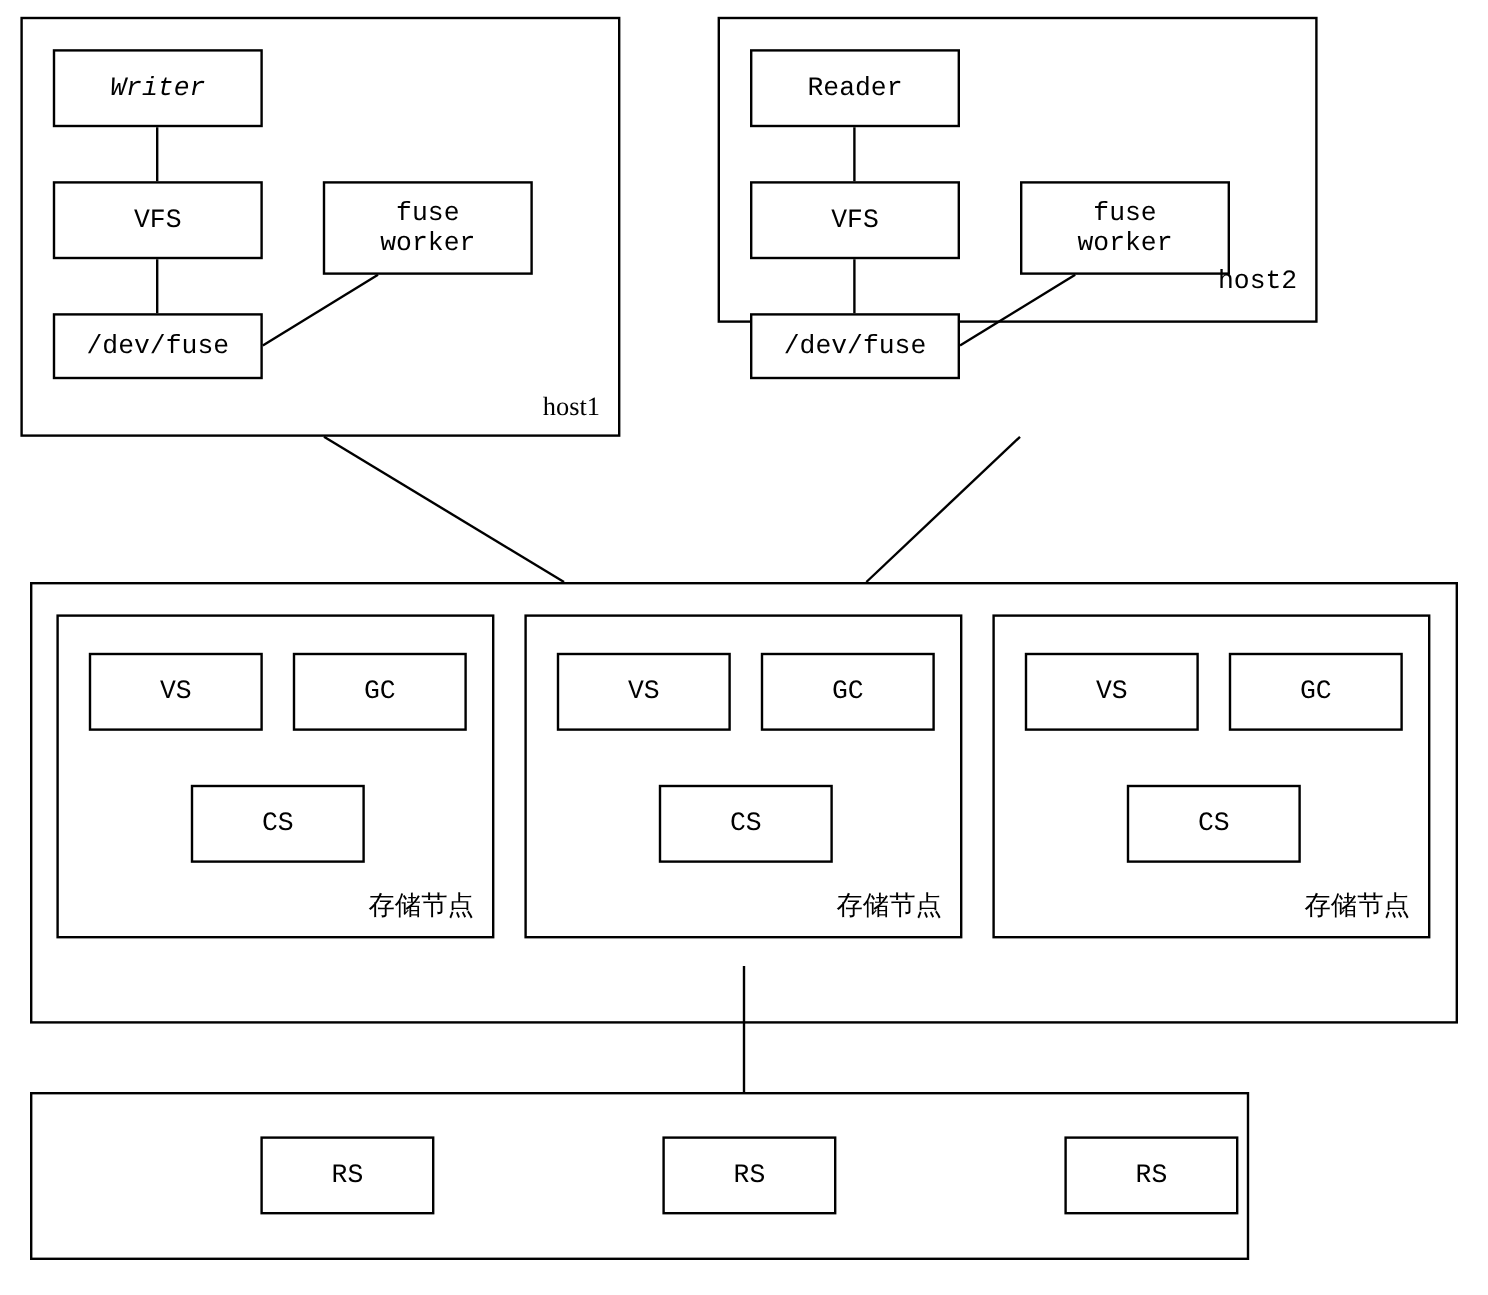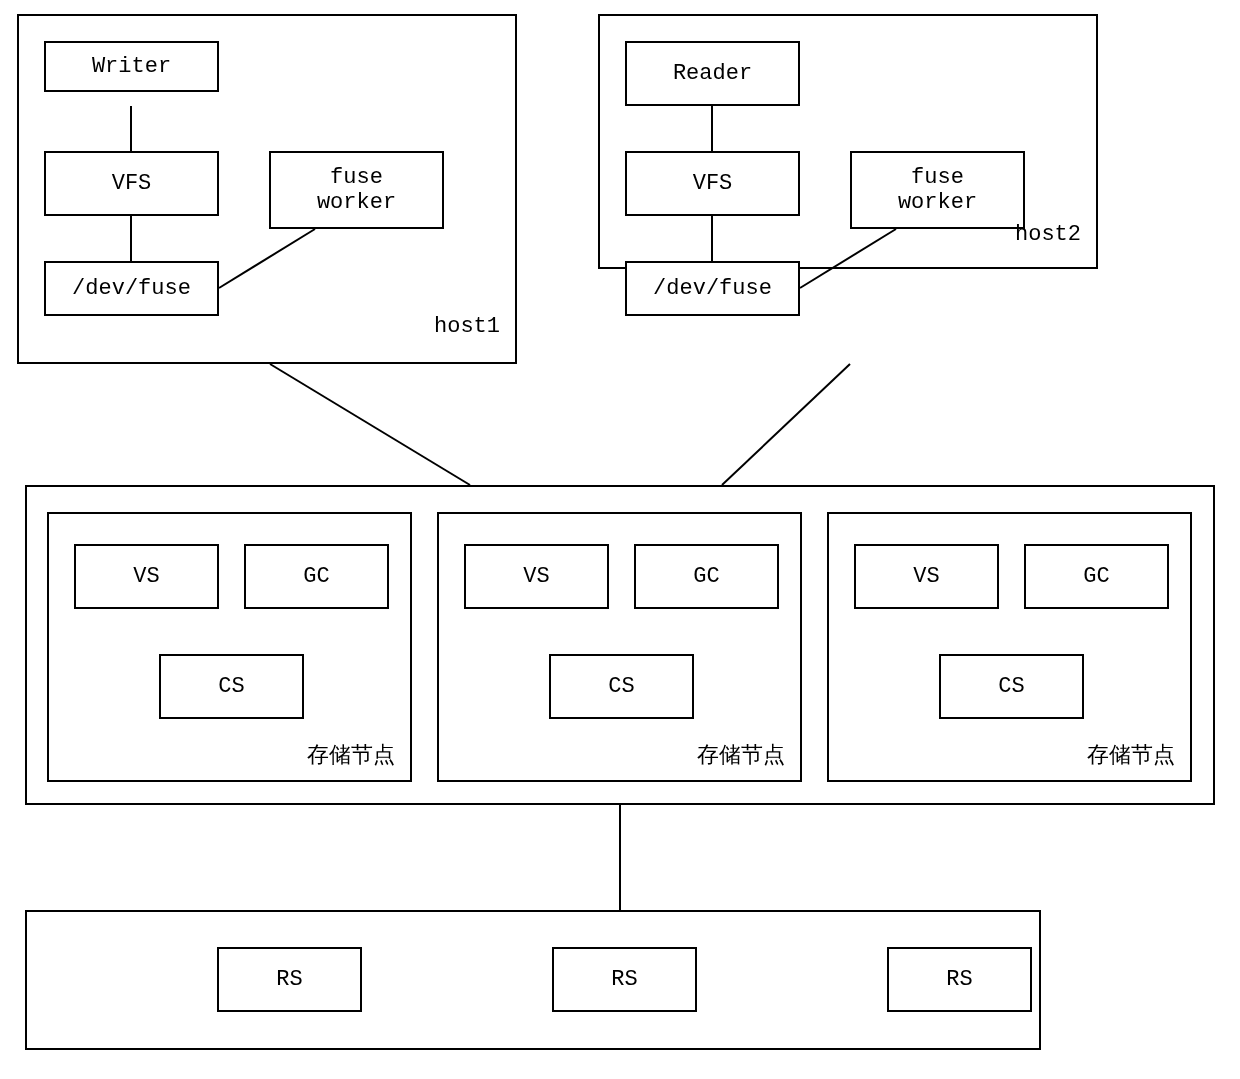--- a/index.html
+++ b/index.html
@@ -34,34 +34,34 @@
     }
     svg.connector {
       position: absolute;
       pointer-events: none;
     }
   </style>
 </head>
 <body>
 
 <div class="container" style="left:17px; top:14px; width:500px; height:350px;">
-  <div class="box" style="left:25px; top:25px; width:175px; height:51px;">
+  <div class="box" style="left:25px; top:25px; width:175px; height:65px;font-style:italic;">
     <span>Writer</span>
   </div>
   <div class="box" style="left:25px; top:135px; width:175px; height:65px;">
     <span>VFS</span>
   </div>
   <div class="box" style="left:250px; top:135px; width:175px; height:78px; flex-direction:column;">
     <span>fuse</span>
     <span>worker</span>
   </div>
   <div class="box" style="left:25px; top:245px; width:175px; height:55px;">
     <span>/dev/fuse</span>
   </div>
-  <span class="label" style="right:15px; bottom:23px;">host1</span>
+  <span class="label" style="right:15px; bottom:10px;font-family:Liberation Serif, serif;">host1</span>
 
   <svg class="connector" style="left:0; top:0; width:500px; height:350px;">
     <line x1="112" y1="90" x2="112" y2="135" stroke="#000" stroke-width="2"></line>
     <line x1="112" y1="200" x2="112" y2="245" stroke="#000" stroke-width="2"></line>
     <line x1="200" y1="272" x2="296" y2="213" stroke="#000" stroke-width="2"></line>
   </svg>
 </div>
 
 <div class="container" style="left:598px; top:14px; width:500px; height:255px;">
   <div class="box" style="left:25px; top:25px; width:175px; height:65px;">
@@ -79,21 +79,21 @@
   </div>
   <span class="label" style="right:15px; bottom:20px;">host2</span>
 
   <svg class="connector" style="left:0; top:0; width:500px; height:350px;">
     <line x1="112" y1="90" x2="112" y2="135" stroke="#000" stroke-width="2"></line>
     <line x1="112" y1="200" x2="112" y2="245" stroke="#000" stroke-width="2"></line>
     <line x1="200" y1="272" x2="296" y2="213" stroke="#000" stroke-width="2"></line>
   </svg>
 </div>
 
-<div class="container" style="left:25px; top:485px; width:1190px; height:320px;">
+<div class="container" style="left:25px; top:485px; width:1190px; height:368px;">
 
   <div class="container" style="left:20px; top:25px; width:365px; height:270px;">
     <div class="box" style="left:25px; top:30px; width:145px; height:65px;">
       <span>VS</span>
     </div>
     <div class="box" style="left:195px; top:30px; width:145px; height:65px;">
       <span>GC</span>
     </div>
     <div class="box" style="left:110px; top:140px; width:145px; height:65px;">
       <span>CS</span>

